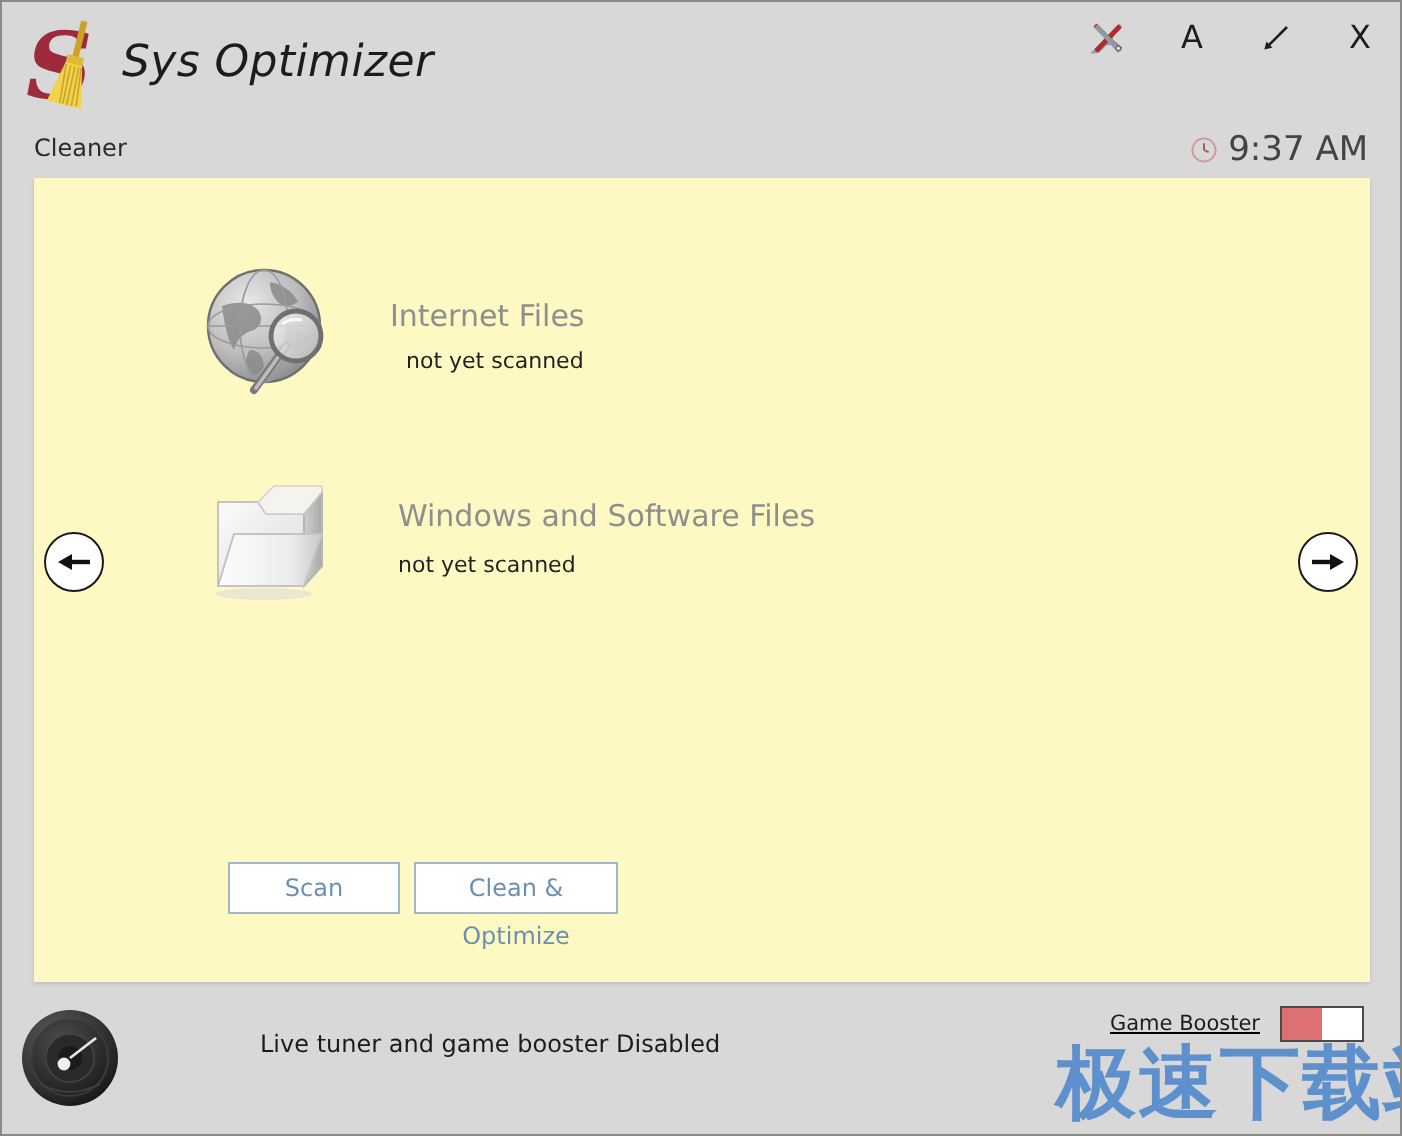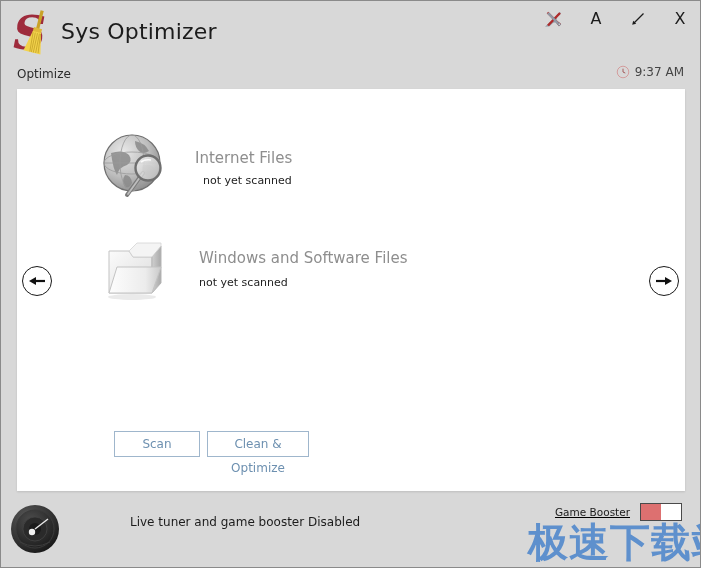--- a/index.html
+++ b/index.html
@@ -39,20 +39,21 @@
   .app-title {
     position: absolute;
     left: 60px;
     top: 18px;
     font-size: 22px;
     color: #1c1c1c;
     letter-spacing: 0.2px;
     font-family: "DejaVu Sans", sans-serif;
     font-weight: 400;
     white-space: nowrap;
+    font-style: italic;
   }
   .win-buttons {
     position: absolute;
     right: 8px;
     top: 4px;
     display: flex;
     align-items: center;
     gap: 18px;
     height: 28px;
   }
@@ -84,34 +85,34 @@
     color: #2b2b2b;
     font-family: "DejaVu Sans", sans-serif;
   }
   .clock {
     position: absolute;
     right: 16px;
     top: 4px;
     display: flex;
     align-items: center;
     gap: 5px;
-    font-size: 12px;
+    font-size: 17px;
     color: #444;
     font-family: "DejaVu Sans", sans-serif;
   }
   .clock-icon { width: 14px; height: 14px; display:block; }
 
   
   .panel {
     position: absolute;
     left: 16px;
     top: 88px;
     width: 668px;
     height: 402px;
-    background: #ffffff;
+    background: #fef9c3;
     box-shadow: 0 1px 2px rgba(0,0,0,0.12);
   }
 
   .row {
     position: absolute;
     display: flex;
     align-items: flex-start;
   }
   .row-internet { left: 82px; top: 42px; }
   .row-windows  { left: 82px; top: 148px; }
@@ -304,21 +305,21 @@
         <svg width="18" height="18" viewBox="0 0 18 18">
           <line x1="14.5" y1="3.5" x2="4.5" y2="13.5" stroke="#1c1c1c" stroke-width="1.3"></line>
           <path d="M3.2 14.8 L4.2 10.8 L7.2 13.8 Z" fill="#1c1c1c"></path>
         </svg>
       </div>
       <div class="win-btn letter">X</div>
     </div>
   </div>
 
   <div class="subheader">
-    <div class="breadcrumb">Optimize</div>
+    <div class="breadcrumb">Cleaner</div>
     <div class="clock">
       <svg class="clock-icon" viewBox="0 0 16 16">
         <circle cx="8" cy="8" r="6.6" fill="none" stroke="#d39a9a" stroke-width="1.1"></circle>
         <line x1="8" y1="8" x2="8" y2="4.2" stroke="#a05656" stroke-width="1.1"></line>
         <line x1="8" y1="8" x2="10.6" y2="9.2" stroke="#a05656" stroke-width="1.1"></line>
       </svg>
       <span>9:37 AM</span>
     </div>
   </div>
 

